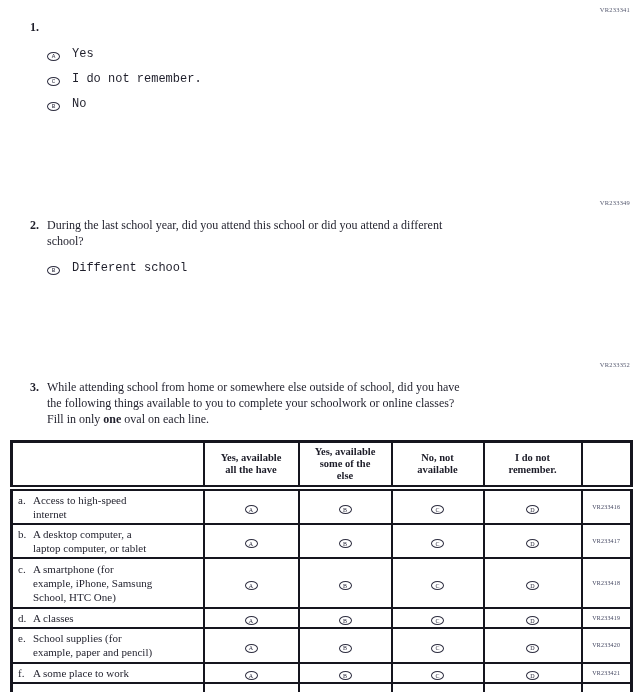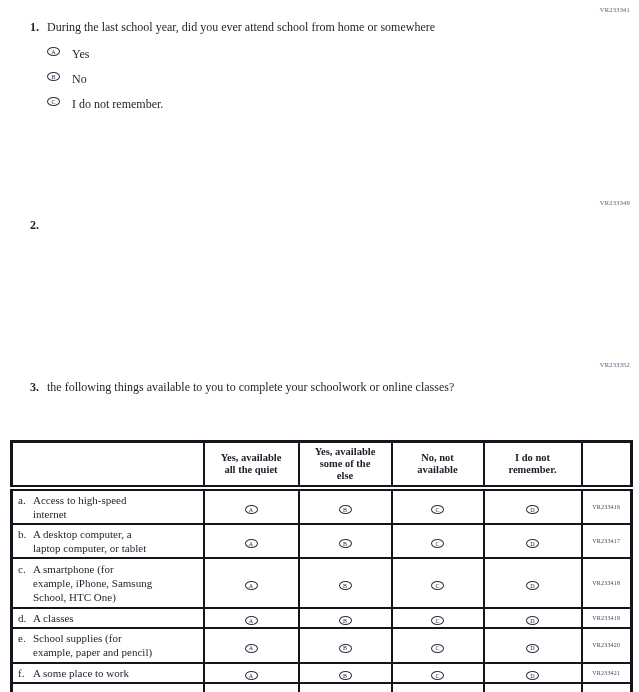--- a/index.html
+++ b/index.html
@@ -9,21 +9,21 @@
   }
   .vrcode{position:absolute;right:9px;font-size:6.5px;color:#565a70;letter-spacing:.2px;}
   .vr1{top:6px}.vr2{top:199px}.vr3{top:361px}
   .question{position:absolute;left:30px;width:580px;}
   #q1{top:19px}#q2{top:217px}#q3{top:379px}
   .qrow{display:flex;}
   .qnum{font-weight:bold;flex:0 0 17px;font-size:12px;line-height:16px;}
   .qtext{font-size:12px;line-height:16px;}
   .qline{display:block;}
   .options{margin-top:12px;margin-left:17px;}
-  .option{display:flex;align-items:flex-start;margin-bottom:11px;height:14px;}
+  .option{display:flex;align-items:flex-end;margin-bottom:11px;height:14px;font-family:Liberation Mono, monospace;}
   .oval{
     display:inline-flex;align-items:center;justify-content:center;
     width:13px;height:9px;border:1px solid #2e2e40;border-radius:50%;
     box-sizing:border-box;flex:0 0 13px;background:#fff;cursor:pointer;
   }
   .ovalletter{font-size:6px;line-height:1;color:#2e2e40;}
   .olabel{margin-left:12px;font-size:12px;}
   .tablewrap{position:absolute;top:440px;left:10px;}
   table{border-collapse:collapse;table-layout:fixed;width:620px;border:3px solid #15151e;}
   th,td{border:2px solid #15151e;box-sizing:border-box;}
@@ -45,80 +45,91 @@
 </head>
 <body>
 
 <div class="page">
 
   <div class="vrcode vr1">VR233341</div>
   <section class="question" id="q1">
     <div class="qrow">
       <span class="qnum">1.</span>
       <div class="qtext">
-        <span class="qline">During the last school year, did you ever attend school from home or somewhere</span>
       </div>
     </div>
     <div class="options">
       <div class="option">
         <span class="oval">
             <span class="ovalletter">A</span>
           </span>
         <span class="olabel">Yes</span>
       </div>
       <div class="option">
         <span class="oval">
+            <span class="ovalletter">C</span>
+          </span>
+        <span class="olabel">I do not remember.</span>
+      </div>
+      <div class="option">
+        <span class="oval">
             <span class="ovalletter">B</span>
           </span>
         <span class="olabel">No</span>
-      </div>
-      <div class="option">
-        <span class="oval">
-            <span class="ovalletter">C</span>
-          </span>
-        <span class="olabel">I do not remember.</span>
       </div>
     </div>
   </section>
 
   <div class="vrcode vr2">VR233349</div>
   <section class="question" id="q2">
     <div class="qrow">
       <span class="qnum">2.</span>
+      <div class="qtext">
+        <span class="qline">During the last school year, did you attend this school or did you attend a different</span>
+        <span class="qline">school?</span>
+      </div>
     </div>
     <div class="options">
+      <div class="option">
+        <span class="oval">
+            <span class="ovalletter">B</span>
+          </span>
+        <span class="olabel">Different school</span>
+      </div>
     </div>
   </section>
 
   <div class="vrcode vr3">VR233352</div>
   <section class="question" id="q3">
     <div class="qrow">
       <span class="qnum">3.</span>
       <div class="qtext">
+        <span class="qline">While attending school from home or somewhere else outside of school, did you have</span>
         <span class="qline">the following things available to you to complete your schoolwork or online classes?</span>
+        <span class="qline"><span>Fill in only </span><b>one</b><span> oval on each line.</span></span>
       </div>
     </div>
   </section>
 
   <div class="tablewrap">
     <table>
       <colgroup>
         <col style="width:192px">
           <col style="width:95px">
           <col style="width:93px">
         <col style="width:92px">
           <col style="width:98px">
           <col style="width:50px">
       </colgroup>
       <thead>
         <tr>
           <th></th>
           <th>
             <span class="l">Yes, available</span>
-            <span class="l">all the quiet</span>
+            <span class="l">all the have</span>
           </th>
           <th>
             <span class="l">Yes, available</span>
             <span class="l">some of the</span>
             <span class="l">else</span>
           </th>
           <th>
             <span class="l">No, not</span>
             <span class="l">available</span>
           </th>

